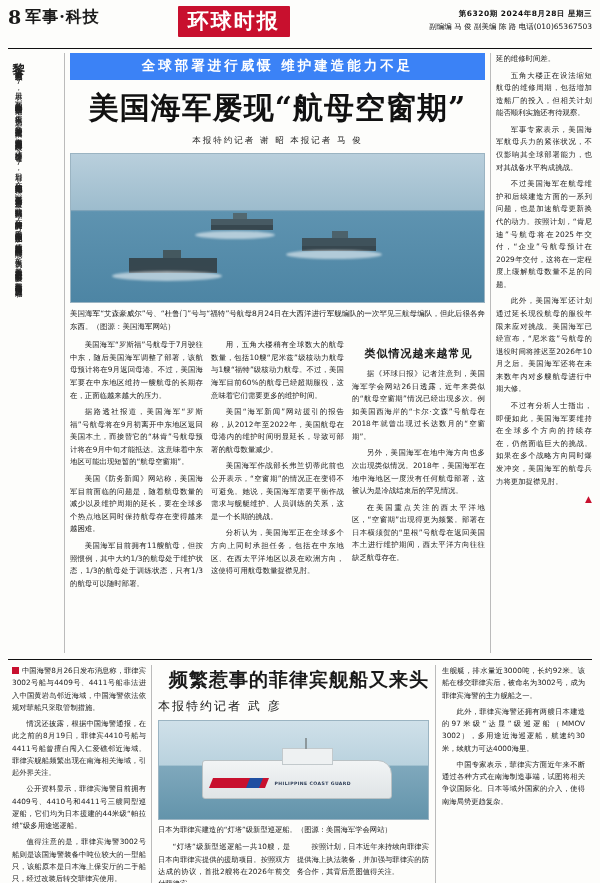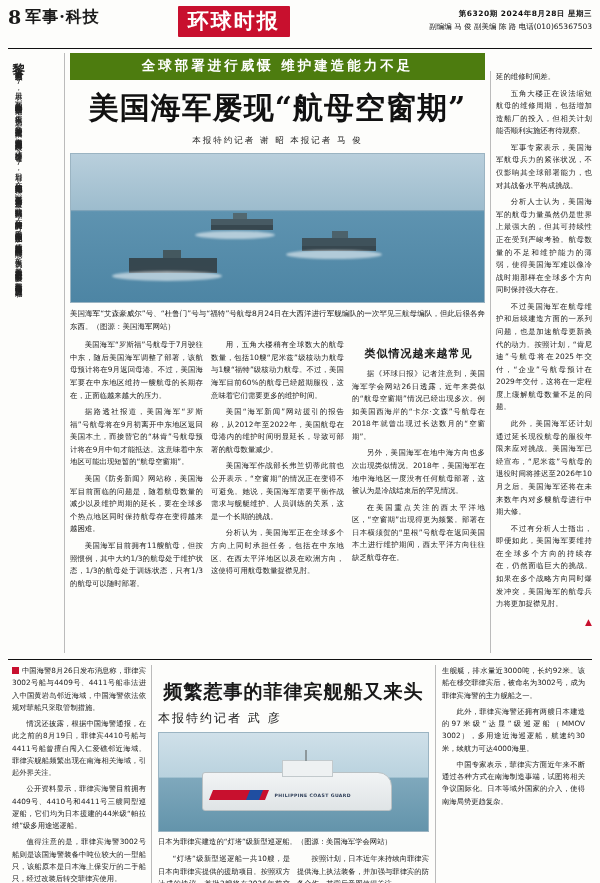--- a/index.html
+++ b/index.html
@@ -29,30 +29,30 @@
   }
   .mast-right{margin-left:auto;text-align:right;font-size:7.5px;line-height:1.7;color:#111;padding-top:2px;}
   .mast-right div:first-child{letter-spacing:.5px;font-weight:bold;}
 
   hr.rule{border:none;border-top:1px solid #111;margin:2px 0 0 0;}
 
   
   .top-zone{display:flex;margin-top:4px;height:600px;}
   .col-left{width:52px;flex:0 0 52px;padding-right:4px;border-right:.5px solid #bbb;}
   .col-mid{flex:1;padding:0 5px;}
-  .col-right{width:96px;flex:0 0 96px;padding-left:5px;border-left:.5px solid #bbb;margin-top:18px;}
+  .col-right{width:96px;flex:0 0 96px;padding-left:5px;border-left:.5px solid #bbb;}
 
   
   .vcol{writing-mode:vertical-rl;text-orientation:upright;font-size:7.4px;line-height:1.55;
         letter-spacing:.4px;height:585px;color:#222;}
   .vcol .vtitle{font-size:13px;font-weight:bold;letter-spacing:2px;}
 
   
   .banner{
-    background:#4d7c0f;color:#fff;
+    background:#3b82f6;color:#fff;
     text-align:center;font-weight:bold;
     font-size:13.5px;letter-spacing:3px;
     padding:4px 0 5px 0;
     font-family:"DejaVu Serif","Liberation Serif",serif;
   }
   .headline{
     text-align:center;
     font-size:30px;font-weight:bold;
     letter-spacing:1px;
     margin:8px 0 6px 0;
@@ -97,22 +97,22 @@
   
   .divider-strong{border:none;border-top:1.5px solid #111;margin:6px 0 0 0;}
   .bottom-zone{display:flex;margin-top:5px;height:250px;}
   .b-left{width:138px;flex:0 0 138px;padding-right:5px;border-right:.5px solid #bbb;}
   .b-mid{flex:1;padding:0 6px;}
   .b-right{width:150px;flex:0 0 150px;padding-left:6px;border-left:.5px solid #bbb;}
   .b-text{font-size:7.3px;line-height:1.68;text-align:justify;}
   .b-text p{margin:0 0 4px 4px;text-indent:2em;}
   .red-square{display:inline-block;width:7px;height:7px;background:#c8102e;margin-right:3px;vertical-align:-1px;}
   .b-headline{
-    text-align:center;font-size:19px;font-weight:bold;letter-spacing:1px;
-    font-family:"DejaVu Serif","Liberation Serif",serif;margin:14px 0 5px 0;
+    text-align:right;font-size:19px;font-weight:bold;letter-spacing:1px;
+    font-family:"DejaVu Serif","Liberation Serif",serif;margin:2px 0 5px 0;
   }
   .b-byline{font-size:12px;letter-spacing:2px;margin-bottom:5px;}
   .photo2{
     width:100%;height:100px;position:relative;overflow:hidden;box-sizing:border-box;
     border:1px solid #9bb4c2;
     background:linear-gradient(#cfe0e9 0%, #b9d2de 45%, #7fa8bc 46%, #6394ab 100%);
   }
   .cutter{
     position:absolute;left:16%;top:40%;width:70%;height:38%;
     background:linear-gradient(#f2f4f5,#dfe4e6);
@@ -200,21 +200,20 @@
           <p>在美国重点关注的西太平洋地区，“空窗期”出现得更为频繁。部署在日本横须贺的“里根”号航母在返回美国本土进行维护期间，西太平洋方向往往缺乏航母存在。</p>
         </div>
       </div>
     </div>
 
     <div class="col-right">
       <div class="rcol">
         <p style="text-indent:0">延的维修时间差。</p>
         <p>五角大楼正在设法缩短航母的维修周期，包括增加造船厂的投入，但相关计划能否顺利实施还有待观察。</p>
         <p>军事专家表示，美国海军航母兵力的紧张状况，不仅影响其全球部署能力，也对其战备水平构成挑战。</p>
-        <p>分析人士认为，美国海军的航母力量虽然仍是世界上最强大的，但其可持续性正在受到严峻考验。航母数量的不足和维护能力的薄弱，使得美国海军难以像冷战时期那样在全球多个方向同时保持强大存在。</p>
         <p>不过美国海军在航母维护和后续建造方面的一系列问题，也是加速航母更新换代的动力。按照计划，“肯尼迪”号航母将在2025年交付，“企业”号航母预计在2029年交付，这将在一定程度上缓解航母数量不足的问题。</p>
         <p>此外，美国海军还计划通过延长现役航母的服役年限来应对挑战。美国海军已经宣布，“尼米兹”号航母的退役时间将推迟至2026年10月之后。美国海军还将在未来数年内对多艘航母进行中期大修。</p>
         <p>不过有分析人士指出，即便如此，美国海军要维持在全球多个方向的持续存在，仍然面临巨大的挑战。如果在多个战略方向同时爆发冲突，美国海军的航母兵力将更加捉襟见肘。</p>
         <div class="endmark">▲</div>
       </div>
     </div>
   </div>
 
   <hr class="divider-strong">
 

